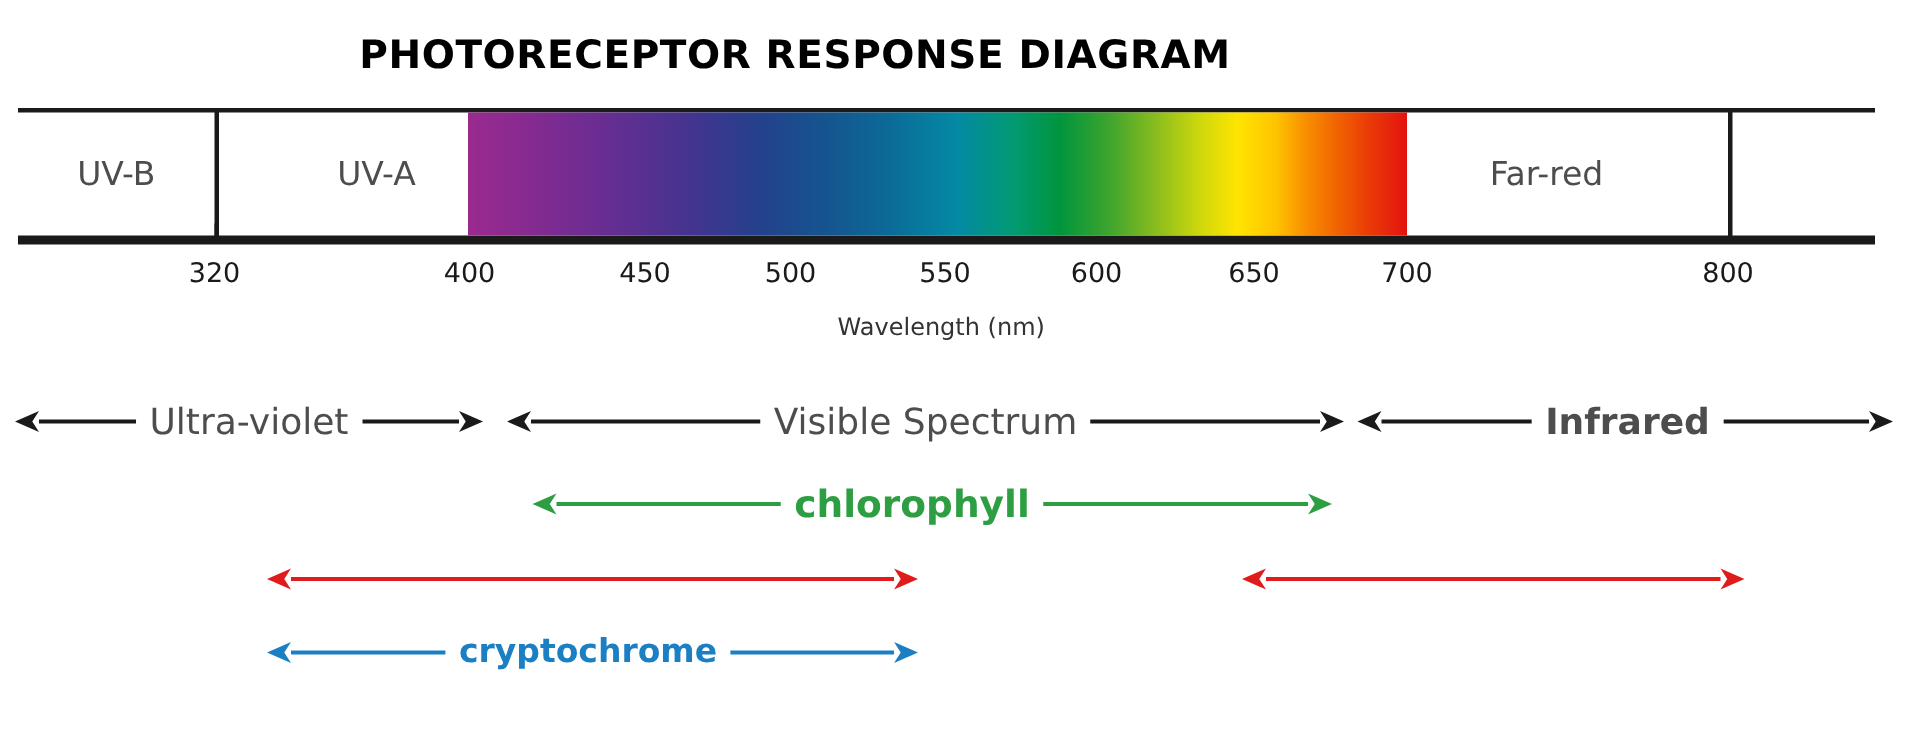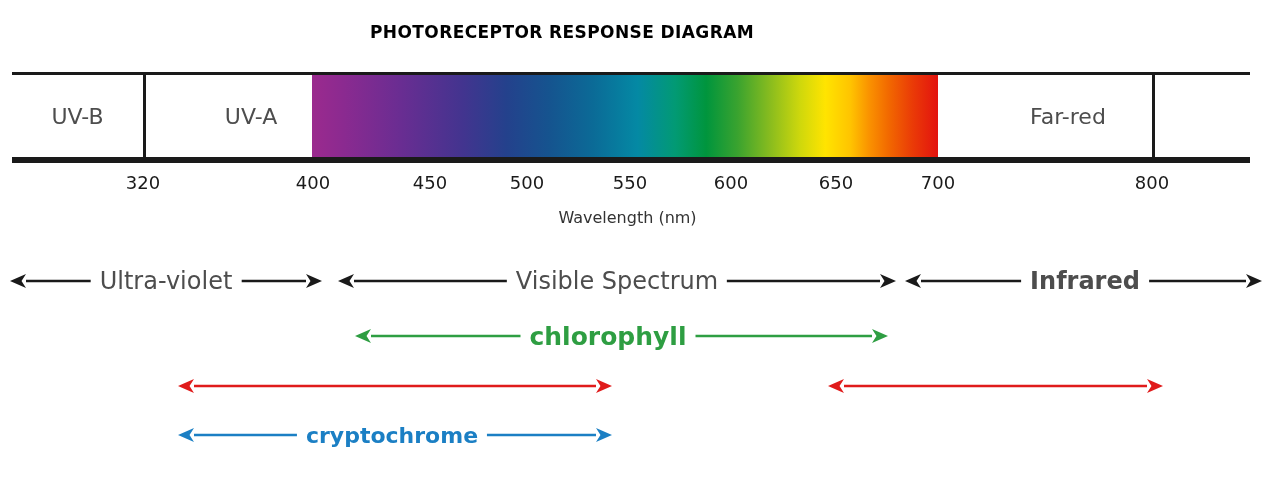--- a/index.html
+++ b/index.html
@@ -15,25 +15,24 @@
     overflow: hidden;
   }
 
   
   .title {
     position: absolute;
     left: 0;
     top: 22px;
     width: 1060px;
     text-align: center;
-    font-size: 17px;
+    font-size: 26px;
     font-weight: bold;
     letter-spacing: 0.4px;
     color: #000000;
-    margin-left: 32px;
   }
 
   
   .bar-wrap {
     position: absolute;
     left: 12px;
     top: 72px;
     width: 1238px;
     height: 88px;
     border-top: 3px solid #1a1a1a;
@@ -149,21 +148,21 @@
 <div class="title">PHOTORECEPTOR RESPONSE DIAGRAM</div>
 
 <div class="bar-wrap" id="bar-wrap">
     <div class="cell" style="left: 0px; width: 131px;">
       <span>UV-B</span>
     </div>
     <div class="cell" style="left: 134px; width: 166px; padding-left: 44px;">
       <span>UV-A</span>
     </div>
     <div class="cell" style="left: 300px; width: 626px;"></div>
-    <div class="cell" style="left: 964px; width: 184px; align-items: center;">
+    <div class="cell" style="left: 927px; width: 184px; align-items: center;">
       <span>Far-red</span>
     </div>
     <div class="cell" style="left: 1143px; width: 95px;"></div>
     <div class="gradient" style="left: 300px; width: 626px;"></div>
     <div class="vline" style="left: 131px;"></div>
     <div class="vline" style="left: 1140px;"></div>
   </div>
 
 <div class="axis-line"></div>
 <div id="axis-ticks">

